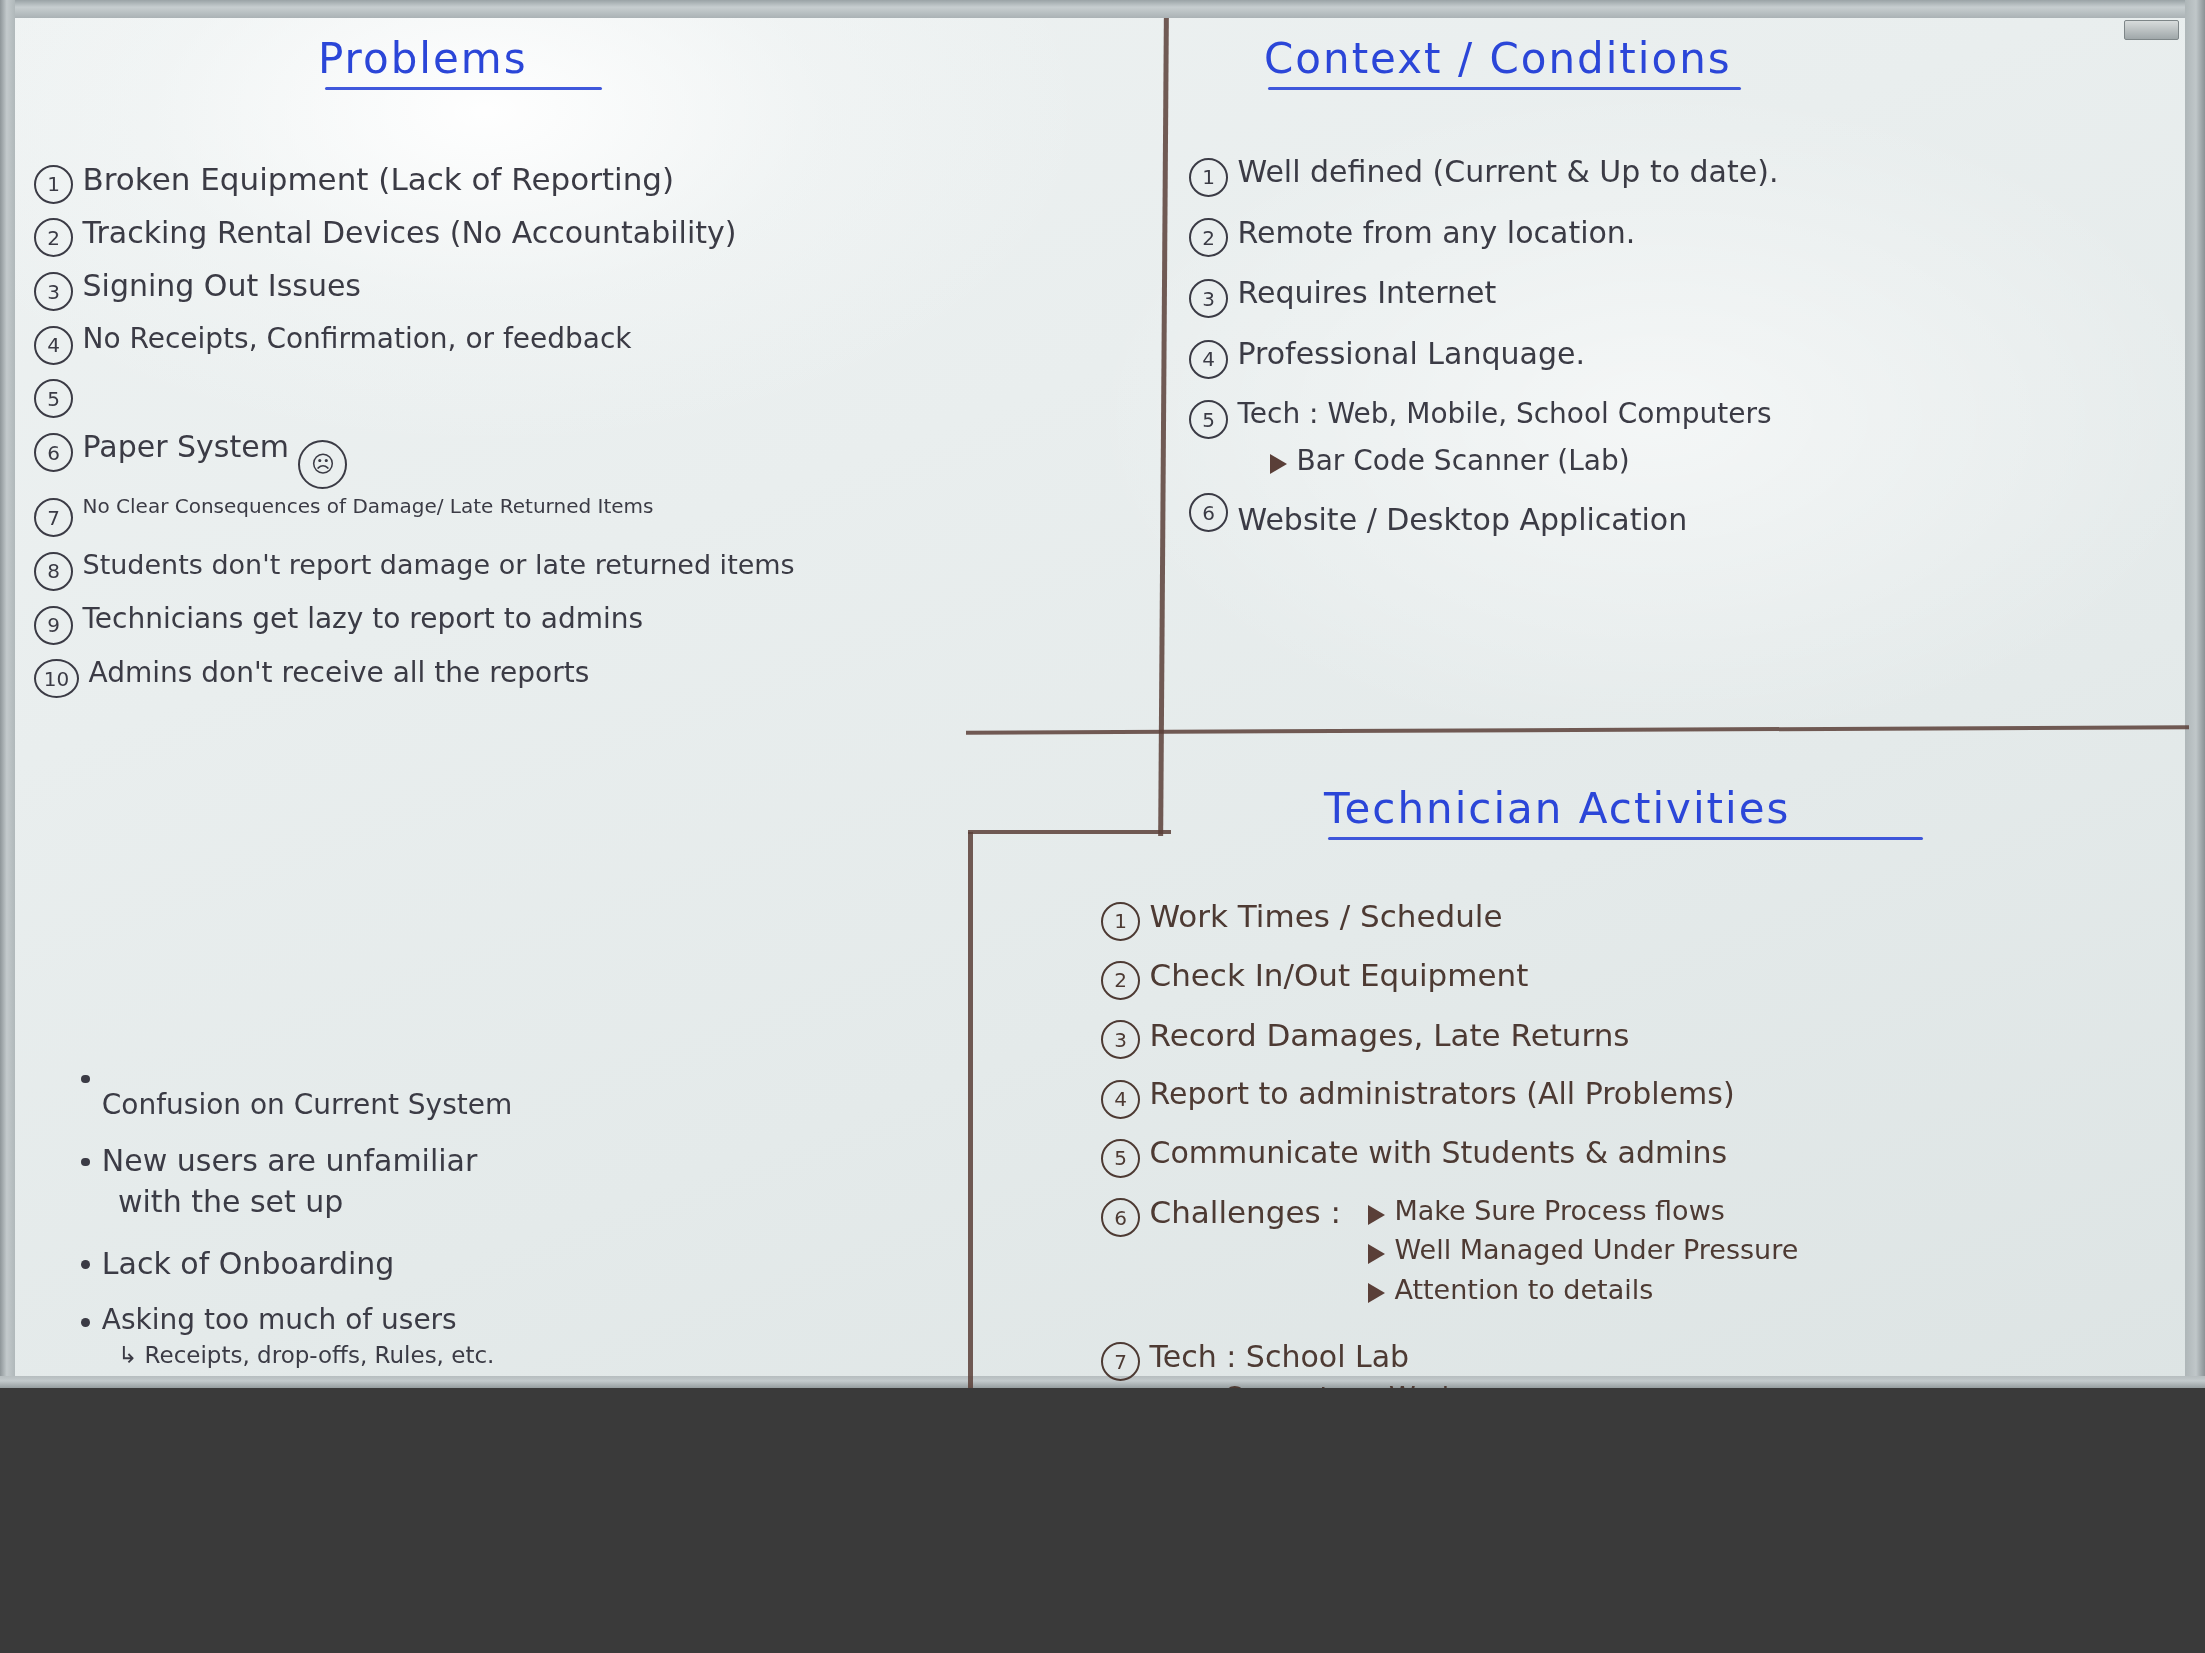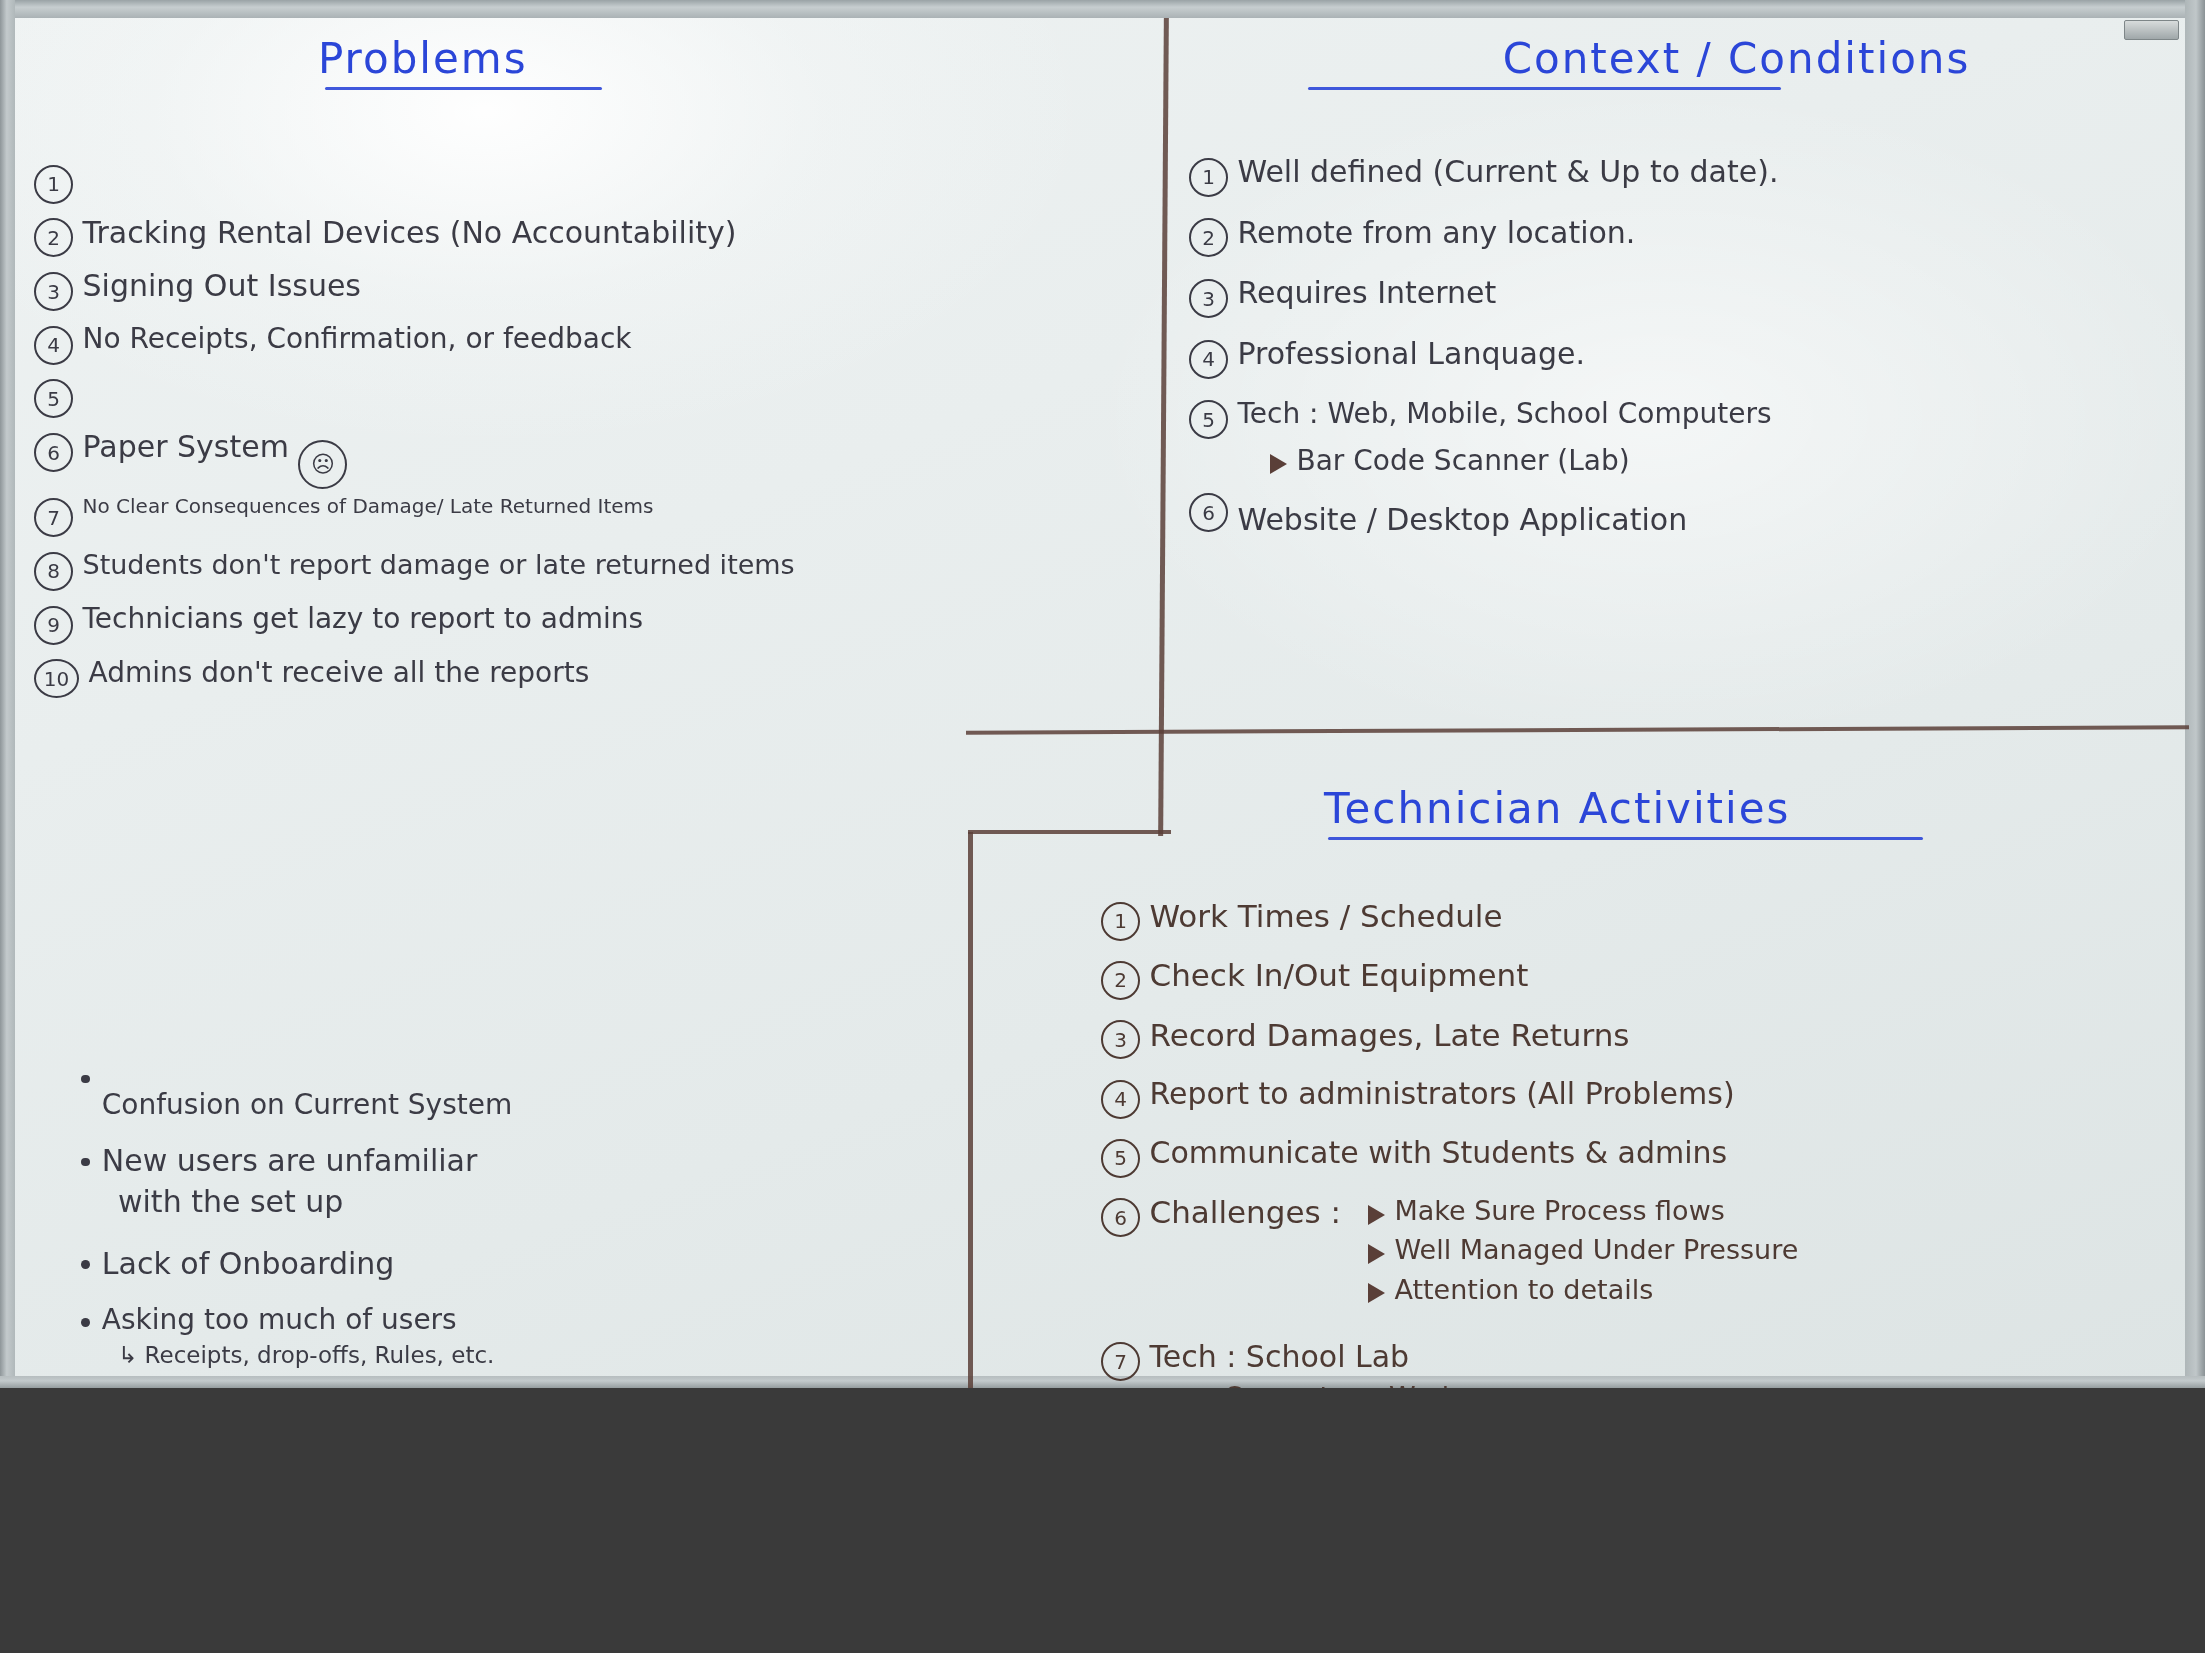--- a/index.html
+++ b/index.html
@@ -153,20 +153,21 @@
 
   <div class="section" style="left:318px; top:34px; width:824px;">
     <div class="title">Problems</div>
     <div class="title-underline" style="width:277px; margin-left:6.8px;"></div>
   </div>
 
   <div class="section ink" style="left:34px; top:162px; width:1122px;">
 
     <div class="row">
       <div class="num">1</div>
+      <div class="txt" style="font-size:31px;">Broken Equipment (Lack of Reporting)</div>
     </div>
 
     <div class="row">
       <div class="num">2</div>
       <div class="txt" style="font-size:30px;">Tracking Rental Devices (No Accountability)</div>
     </div>
 
     <div class="row">
       <div class="num">3</div>
       <div class="txt" style="font-size:30px;">Signing Out Issues</div>
@@ -227,21 +228,21 @@
       <div class="txt" style="font-size:30px;">Lack of Onboarding</div>
     </div>
 
     <div class="bullet-row" style="margin-bottom:5.4px;">
       <div class="dot"></div>
       <div class="txt" style="font-size:28px;">Asking too much of users</div>
     </div>
     <div class="txt arrow-sub" style="margin-left:37px;">↳ Receipts, drop-offs, Rules, etc.</div>
   </div>
 
-  <div class="section" style="left:1304px; top:34px; width:865px;text-align:center;">
+  <div class="section" style="left:1264px; top:34px; width:865px;">
     <div class="title">Context / Conditions</div>
     <div class="title-underline" style="width:473px; margin-left:4px;"></div>
   </div>
 
   <div class="section ink" style="left:1189px; top:155px; width:993px;">
     <div class="row" style="margin-bottom:19px;">
       <div class="num">1</div>
       <div class="txt" style="font-size:30px;">Well defined (Current &amp; Up to date).</div>
     </div>
     <div class="row" style="margin-bottom:19px;">

